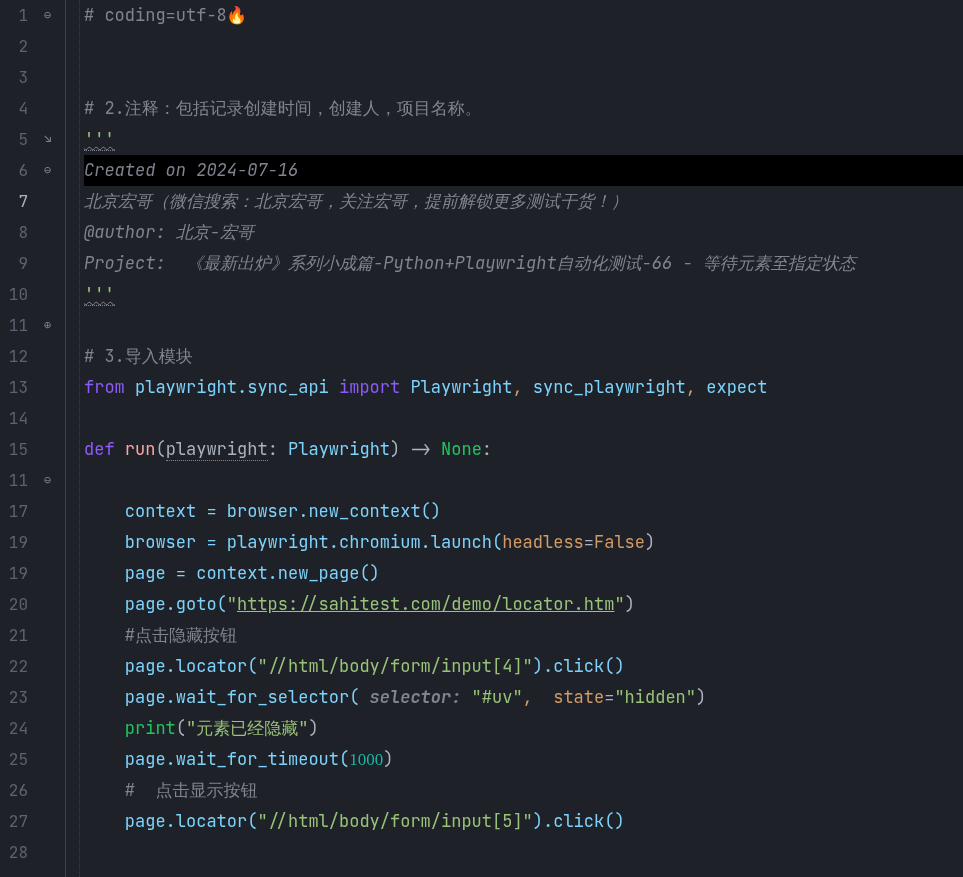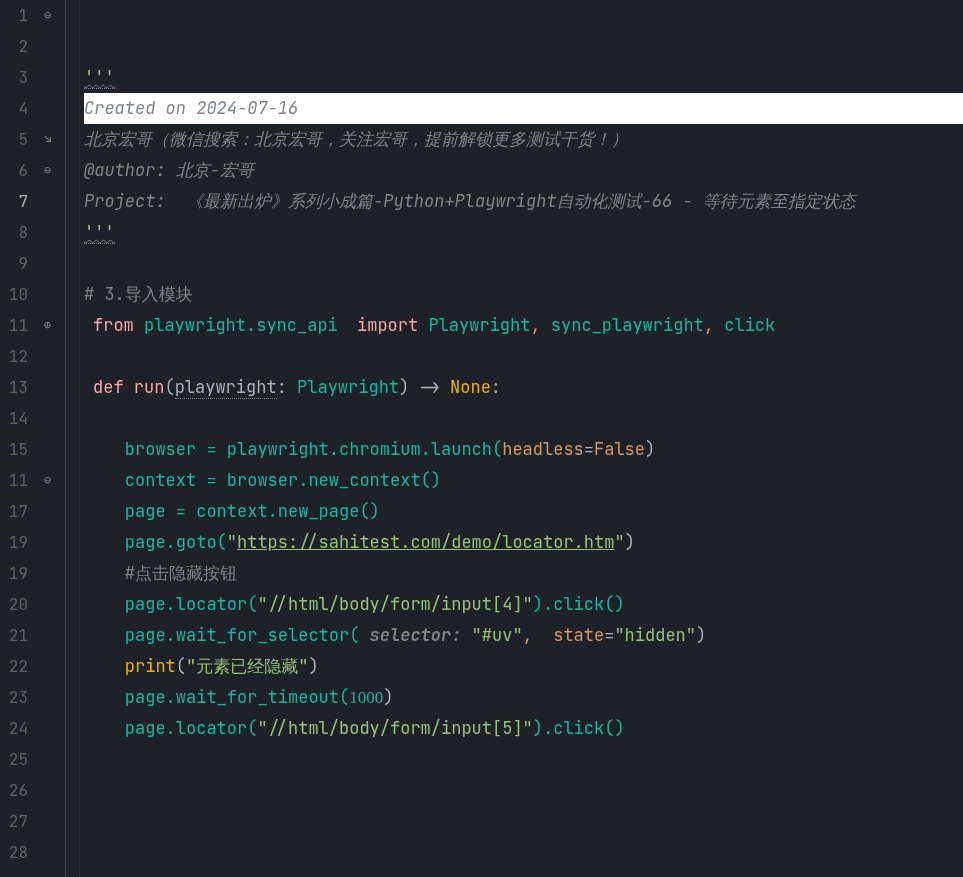--- a/index.html
+++ b/index.html
@@ -57,31 +57,31 @@
     padding-left: 4px;
     flex: 1;
     position: relative;
   }
   .line {
     height: 31px;
     line-height: 31px;
     white-space: pre;
   }
   .line.hl {
-    background: #ffffff;
+    background: #000000;
   }
   .c-comment    { color: #7f848e; }
   .c-comment-it { color: #7f848e; font-style: italic; }
   .c-str        { color: #98c379; }
   .c-str-und    { color: #98c379; border-bottom: 1px dotted #7f848e; }
   .c-str-ul     { color: #98c379; text-decoration: underline; }
-  .c-kw         { color: #fca5a5; margin-left: 9px; }
+  .c-kw         { color: #8b5cf6; }
   .c-fn         { color: #fca5a5; }
-  .c-builtin    { color: #eab308; }
-  .c-name       { color: #14b8a6; text-align: right; }
+  .c-builtin    { color: #22c55e; }
+  .c-name       { color: #7dd3fc; text-align: right; }
   .c-punc       { color: #abb2bf; }
   .c-op         { color: #abb2bf; }
   .c-num        { color: #14b8a6; font-family: Liberation Serif, serif; }
   .c-bool       { color: #d19a66; }
   .c-paramname  { color: #d19a66; }
   .c-param-ul   { color: #abb2bf; border-bottom: 1px dotted #7f848e; }
   .c-hint       { color: #7f848e; font-style: italic; font-weight: bold; }
   .fire { filter: none; }
   .wave {
     text-decoration: underline wavy #7f848e 1px;
@@ -127,39 +127,42 @@
     <span class="fold" style="top:9px">⊖</span>
     <span class="fold" style="top:133px">↘</span>
     <span class="fold" style="top:164px">⊖</span>
     <span class="fold" style="top:319px">⊕</span>
     <span class="fold" style="top:474px">⊖</span>
   </div>
 
   <div class="indent-border"></div>
 
   <div class="code">
+    <div class="line"><span class="c-comment"># coding=utf-8</span><span class="fire">🔥</span></div>
     <div class="line"></div>
     <div class="line"></div>
+    <div class="line"><span class="c-comment"># 2.注释：包括记录创建时间，创建人，项目名称。</span></div>
     <div class="line"><span class="c-str-und wave">'''</span></div>
     <div class="line hl"><span class="c-comment-it">Created on 2024-07-16</span></div>
     <div class="line"><span class="c-comment-it">北京宏哥（微信搜索：北京宏哥，关注宏哥，提前解锁更多测试干货！）</span></div>
     <div class="line"><span class="c-comment-it">@author: 北京-宏哥</span></div>
     <div class="line"><span class="c-comment-it">Project:  《最新出炉》系列小成篇-Python+Playwright自动化测试-66 - 等待元素至指定状态</span></div>
     <div class="line"><span class="c-str-und wave">'''</span></div>
     <div class="line"></div>
     <div class="line"><span class="c-comment"># 3.导入模块</span></div>
-    <div class="line"><span class="c-kw">from</span><span class="c-name"> playwright.sync_api </span><span class="c-kw">import</span><span class="c-name"> Playwright</span><span class="c-paramname">,</span><span class="c-name"> sync_playwright</span><span class="c-paramname">,</span><span class="c-name"> click</span></div>
+    <div class="line"><span class="c-kw">from</span><span class="c-name"> playwright.sync_api </span><span class="c-kw">import</span><span class="c-name"> Playwright</span><span class="c-paramname">,</span><span class="c-name"> sync_playwright</span><span class="c-paramname">,</span><span class="c-name"> expect</span></div>
     <div class="line"></div>
     <div class="line"><span class="c-kw">def </span><span class="c-fn">run</span><span class="c-punc">(</span><span class="c-param-ul">playwright</span><span class="c-punc">: </span><span class="c-name">Playwright</span><span class="c-punc">) -&gt; </span><span class="c-builtin">None</span><span class="c-punc">:</span></div>
     <div class="line"></div>
+    <div class="line"><span class="c-name">    context = browser.new_context()</span></div>
     <div class="line"><span class="c-name">    browser = playwright.chromium.launch(</span><span class="c-paramname">headless</span><span class="c-op">=</span><span class="c-bool">False</span><span class="c-punc">)</span></div>
-    <div class="line"><span class="c-name">    context = browser.new_context()</span></div>
     <div class="line"><span class="c-name">    page = context.new_page()</span></div>
     <div class="line"><span class="c-name">    page.goto(</span><span class="c-str">"</span><span class="c-str-ul">https://sahitest.com/demo/locator.htm</span><span class="c-str">"</span><span class="c-punc">)</span></div>
     <div class="line"><span class="c-comment">    #点击隐藏按钮</span></div>
     <div class="line"><span class="c-name">    page.locator(</span><span class="c-str">"//html/body/form/input[4]"</span><span class="c-name">).click()</span></div>
     <div class="line"><span class="c-name">    page.wait_for_selector(</span><span class="c-hint"> selector: </span><span class="c-str">"#uv"</span><span class="c-paramname">,  </span><span class="c-paramname">state</span><span class="c-op">=</span><span class="c-str">"hidden"</span><span class="c-punc">)</span></div>
     <div class="line"><span class="c-name">    </span><span class="c-builtin">print</span><span class="c-punc">(</span><span class="c-str">"元素已经隐藏"</span><span class="c-punc">)</span></div>
     <div class="line"><span class="c-name">    page.wait_for_timeout(</span><span class="c-num">1000</span><span class="c-punc">)</span></div>
+    <div class="line"><span class="c-comment">    #  点击显示按钮</span></div>
     <div class="line"><span class="c-name">    page.locator(</span><span class="c-str">"//html/body/form/input[5]"</span><span class="c-name">).click()</span></div>
   </div>
 
 </div>
 
 </body></html>

